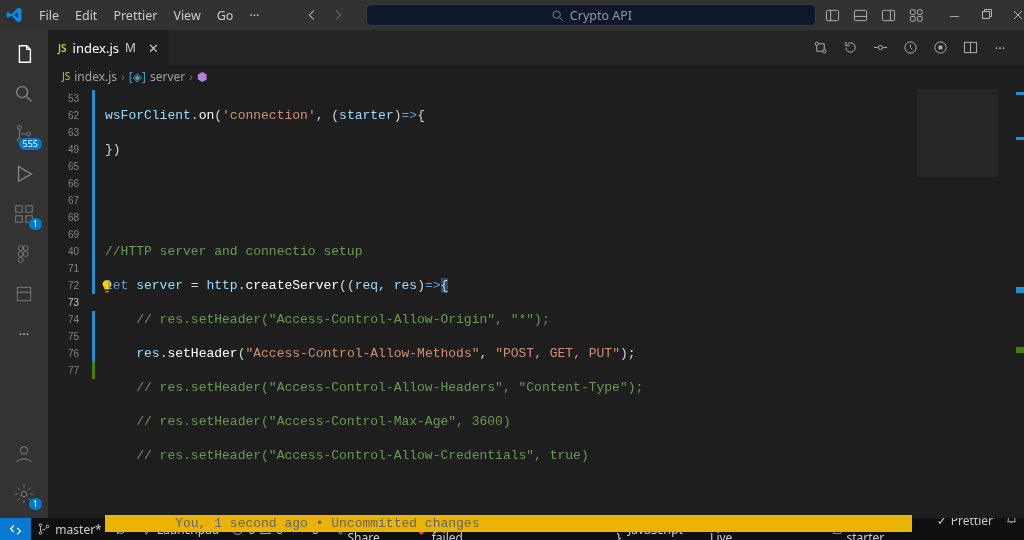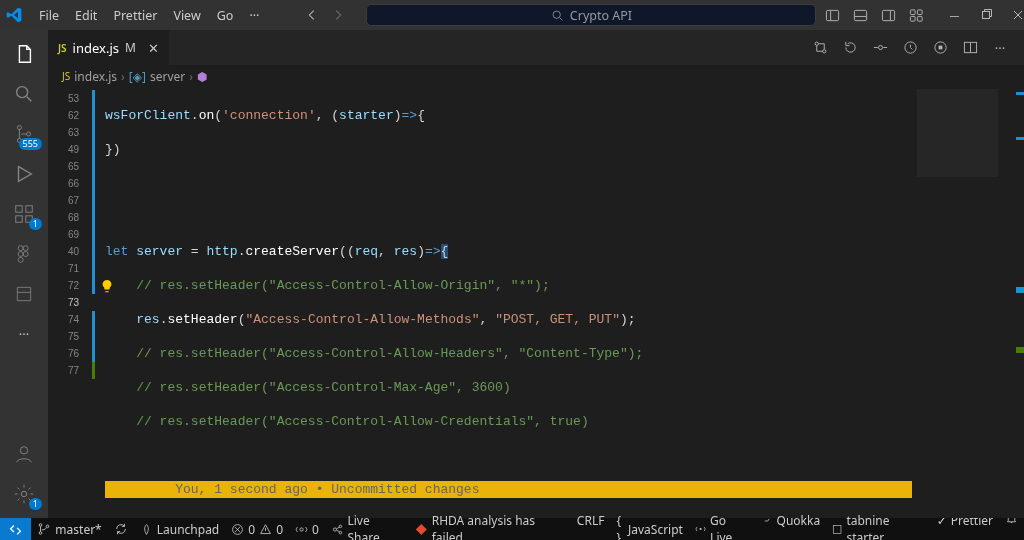--- a/index.html
+++ b/index.html
@@ -368,20 +368,21 @@
         <div class="ln">75</div>
         <div class="ln">76</div>
         <div class="ln">77</div>
       </div>
 
       <div class="codelines">
 <div class="linerow c-punc"><span class="c-var">wsForClient</span><span>.</span><span class="c-func">on</span><span>(</span><span class="c-str">'connection'</span><span>, (</span><span class="c-var">starter</span><span>)</span><span class="c-kw">=&gt;</span><span>{</span></div>
 <div class="linerow c-punc">})</div>
 <div class="linerow"> </div>
 <div class="linerow"> </div>
+<div class="linerow c-cmt">//HTTP server and connectio setup</div>
 <div class="linerow c-punc"><span class="c-kw">let</span><span class="c-var"> server </span><span>=</span><span class="c-var"> http</span><span>.</span><span class="c-func">createServer</span><span>((</span><span class="c-var">req</span><span>, </span><span class="c-var">res</span><span>)</span><span class="c-kw">=&gt;</span><span class="c-hl">{</span></div>
 <div class="linerow">    <span class="c-cmt">// res.setHeader("Access-Control-Allow-Origin", "*");</span></div>
 <div class="linerow c-punc">    <span class="c-var">res</span><span>.</span><span class="c-func">setHeader</span><span>(</span><span class="c-str">"Access-Control-Allow-Methods"</span><span>, </span><span class="c-str">"POST, GET, PUT"</span><span>);</span></div>
 <div class="linerow">    <span class="c-cmt">// res.setHeader("Access-Control-Allow-Headers", "Content-Type");</span></div>
 <div class="linerow">    <span class="c-cmt">// res.setHeader("Access-Control-Max-Age", 3600)</span></div>
 <div class="linerow">    <span class="c-cmt">// res.setHeader("Access-Control-Allow-Credentials", true)</span></div>
 <div class="linerow"> </div>
 <div class="linerow current">         <span class="c-lens">You, 1 second ago • Uncommitted changes</span></div>
 
 

